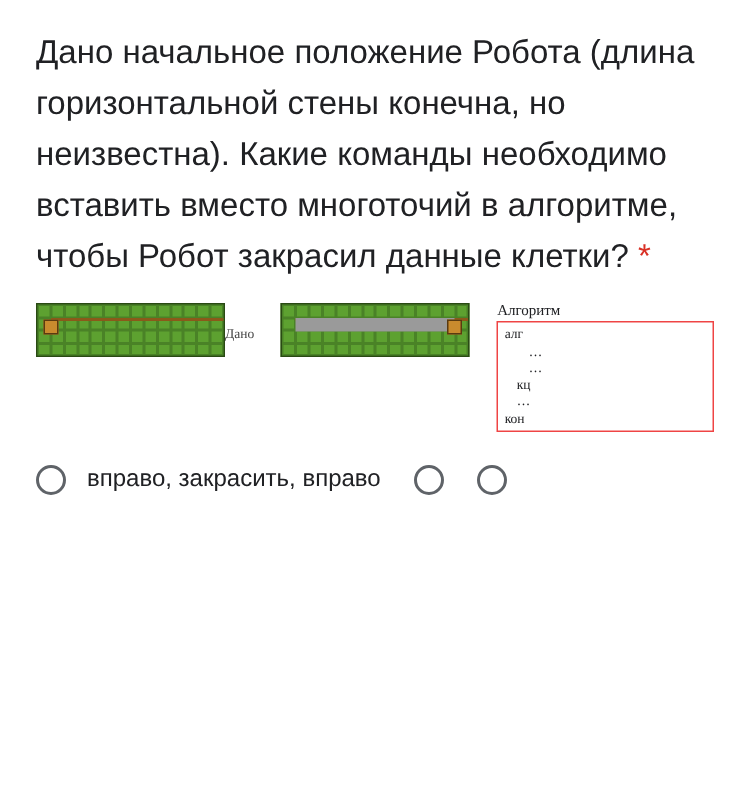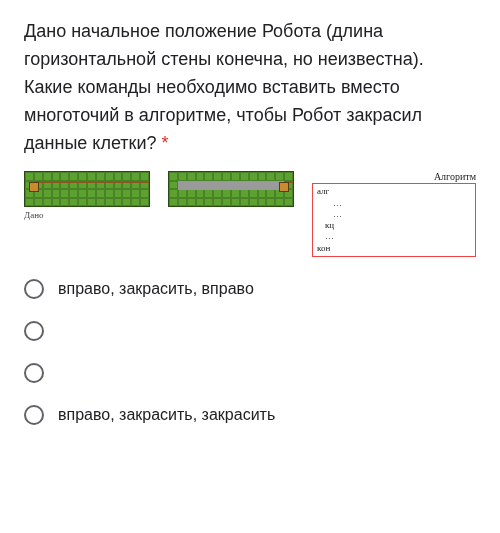--- a/index.html
+++ b/index.html
@@ -4,33 +4,33 @@
 <style>
   * { box-sizing: border-box; margin: 0; padding: 0; }
   body {
     font-family: Arial, sans-serif;
     background: #fff;
     width: 500px;
     padding: 18px 24px;
     color: #202124;
   }
   .question-text {
-    font-size: 18px;
+    font-size: 22px;
     line-height: 1.55;
     color: #202124;
     margin-bottom: 14px;
   }
   .required-mark { color: #d93025; }
   .figures-row {
     display: flex;
     gap: 18px;
     align-items: flex-start;
     margin-bottom: 22px;
   }
-  .figure { display: flex; flex-direction: column; }
+  .figure { display: flex; flex-direction: row; align-items: center; }
   .grid-box {
     width: 126px;
     height: 36px;
     background: #5da130;
     border: 1px solid #2a4a14;
     position: relative;
     display: grid;
     grid-template-columns: repeat(14, 1fr);
     grid-template-rows: repeat(4, 1fr);
   }
@@ -48,32 +48,32 @@
     position: absolute; top: 9px; left: 9px; right: 9px; height: 9px;
     background: #9a9a9a;
   }
   .grid-box.result .robot { left: auto; right: 4px; }
   .caption {
     font-size: 9px; color: #444; margin-top: 3px;
     font-family: 'Times New Roman', serif;
   }
   .algo-col { flex: 1; }
   .algo-title {
-    font-size: 10px; text-align: right;
+    font-size: 10px; text-align: left;
     font-family: 'Times New Roman', serif; margin-bottom: 1px;
   }
   .algo-box {
     border: 1px solid #ef4444; padding: 2px 4px;
     font-size: 9px; line-height: 1.25;
     font-family: 'Times New Roman', serif;
     min-height: 62px;
   }
   .algo-line1 { padding-left: 8px; }
   .algo-line2 { padding-left: 16px; }
-  .options { display: flex; flex-direction: column; gap: 22px; margin-top: 8px; }
+  .options { display: flex; flex-direction: row; gap: 22px; margin-top: 8px; }
   .option {
     display: flex; align-items: center; gap: 14px;
     cursor: pointer;
   }
   .radio {
     width: 20px; height: 20px; border: 2px solid #5f6368;
     border-radius: 50%; flex-shrink: 0;
   }
   .option-label { font-size: 16px; color: #202124; }
 </style>
@@ -231,17 +231,13 @@
   <label class="option">
     <span class="radio"></span>
     <span class="option-label">вправо, закрасить, вправо</span>
   </label>
   <label class="option">
     <span class="radio"></span>
   </label>
   <label class="option">
     <span class="radio"></span>
   </label>
-  <label class="option">
-    <span class="radio"></span>
-    <span class="option-label">вправо, закрасить, закрасить</span>
-  </label>
 </div>
 
 </body></html>

